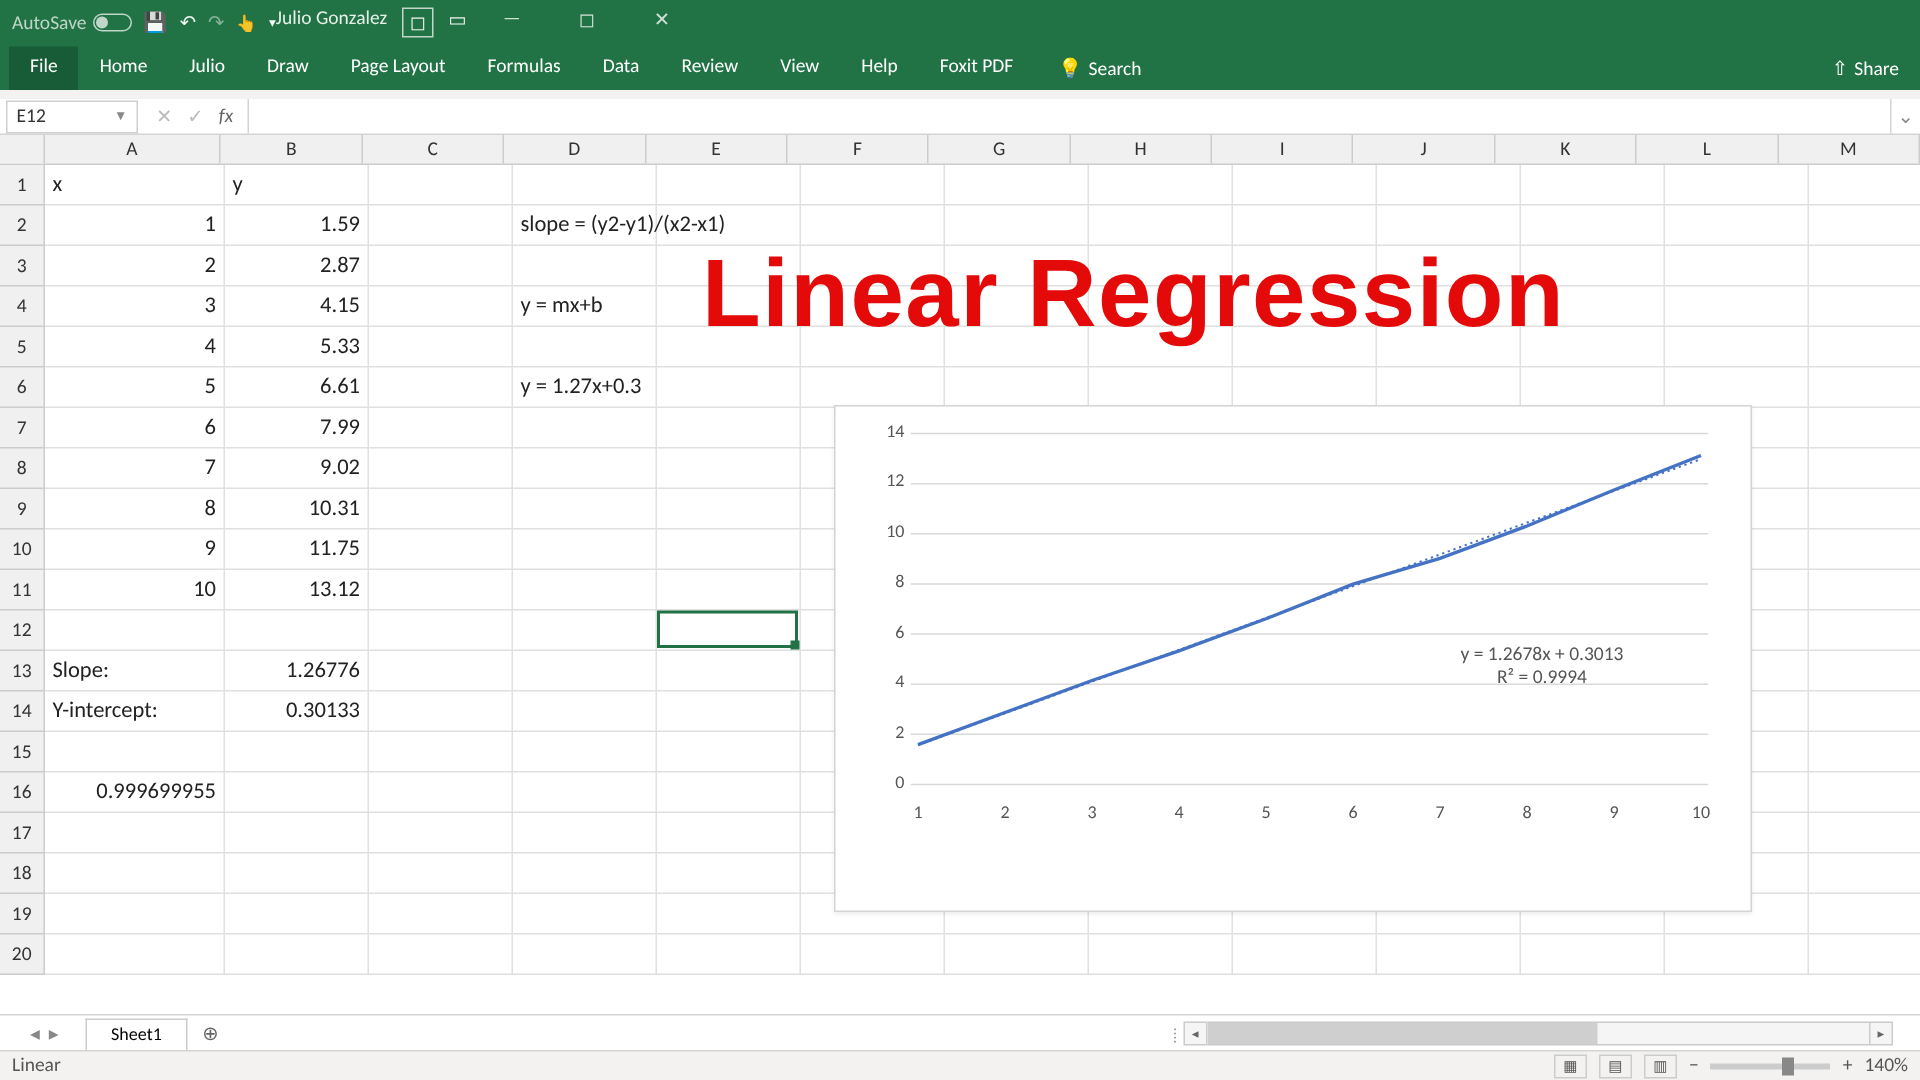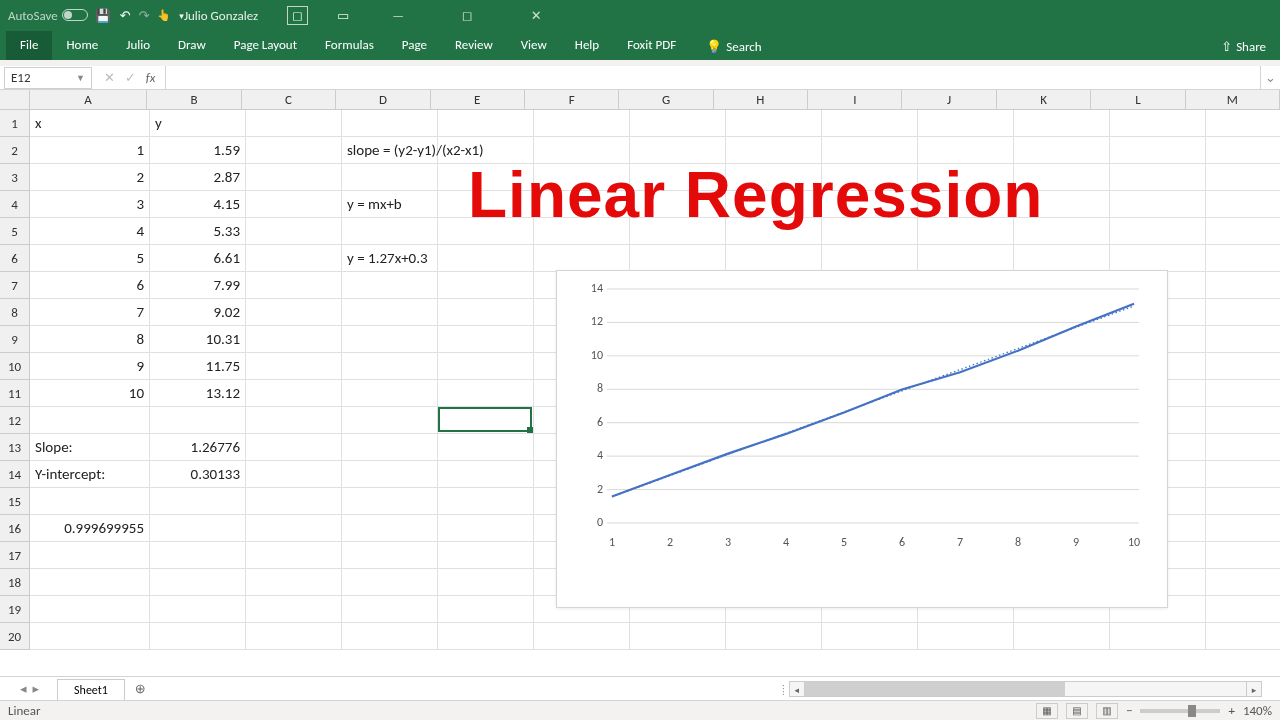--- a/index.html
+++ b/index.html
@@ -4,21 +4,21 @@
 <style>
 *{margin:0;padding:0;box-sizing:border-box;font-family:"Segoe UI",Calibri,Arial,sans-serif;font-size:13px;user-select:none}
 html,body{width:1280px;height:720px;overflow:hidden;background:#fff}
 .titlebar{height:30px;background:#217346;display:flex;align-items:center;color:#fff;font-size:12px}
 .titlebar-left{display:flex;align-items:center;gap:8px;padding-left:8px;flex:0 0 auto}
 .autosave{color:#c0d6c8;display:flex;align-items:center;gap:4px;font-size:11px}
 .autosave-pill{width:26px;height:12px;border:1px solid #c0d6c8;border-radius:6px;position:relative}
 .autosave-pill::after{content:"";position:absolute;width:8px;height:8px;border-radius:50%;background:#c0d6c8;left:1px;top:1px}
 .qat-icon{color:#fff;opacity:.95;font-size:13px}
 .titlebar-center{flex:1;text-align:center;color:#fff;font-size:12px}
-.titlebar-right{display:flex;align-items:center;gap:29px;padding-right:10px;color:#e8f0e9;font-size:12px}
+.titlebar-right{display:flex;align-items:flex-start;gap:10px;padding-right:10px;color:#e8f0e9;font-size:12px}
 .win-btn{width:40px;text-align:center;color:#d0e0d4}
 .ribbon-tabs{height:30px;background:#217346;display:flex;align-items:flex-end;padding-left:6px;gap:0;color:#fff}
 .ribbon-tab{padding:6px 14px 8px;font-size:13px;cursor:pointer}
 .ribbon-tab.file{background:#185c37}
 .tellme{display:flex;align-items:center;gap:4px;margin-left:6px;padding:6px 10px;color:#fff}
 .share{margin-left:auto;padding:6px 14px;color:#fff;display:flex;align-items:center;gap:4px}
 .ribbon-collapse{height:6px;background:#f3f2f1}
 .formula-row{height:24px;background:#fff;display:flex;align-items:center;border-bottom:1px solid #d4d4d4}
 .namebox{width:88px;height:22px;border:1px solid #cfcfcf;margin:0 2px 0 4px;padding:0 6px;display:flex;align-items:center;justify-content:space-between;font-size:12px;color:#333}
 .namebox-dd{color:#888;font-size:9px}
@@ -83,21 +83,21 @@
   </div>
 </div>
 
 <div class="ribbon-tabs">
   <div class="ribbon-tab file">File</div>
   <div class="ribbon-tab">Home</div>
   <div class="ribbon-tab">Julio</div>
   <div class="ribbon-tab">Draw</div>
   <div class="ribbon-tab">Page Layout</div>
   <div class="ribbon-tab">Formulas</div>
-  <div class="ribbon-tab">Page</div>
+  <div class="ribbon-tab">Data</div>
   <div class="ribbon-tab">Review</div>
   <div class="ribbon-tab">View</div>
   <div class="ribbon-tab">Help</div>
   <div class="ribbon-tab">Foxit PDF</div>
   <div class="tellme">
     <span>💡</span>
     <span>Search</span>
   </div>
   <div class="share">
     <span>⇧</span>
@@ -432,20 +432,24 @@
           <line x1="0" y1="206.57142857142858" x2="532" y2="206.57142857142858" stroke="#d9d9d9" stroke-width="1"></line>
           <line x1="0" y1="173.14285714285717" x2="532" y2="173.14285714285717" stroke="#d9d9d9" stroke-width="1"></line>
           <line x1="0" y1="139.71428571428572" x2="532" y2="139.71428571428572" stroke="#d9d9d9" stroke-width="1"></line>
           <line x1="0" y1="106.2857142857143" x2="532" y2="106.2857142857143" stroke="#d9d9d9" stroke-width="1"></line>
           <line x1="0" y1="72.85714285714286" x2="532" y2="72.85714285714286" stroke="#d9d9d9" stroke-width="1"></line>
           <line x1="0" y1="39.428571428571445" x2="532" y2="39.428571428571445" stroke="#d9d9d9" stroke-width="1"></line>
           <line x1="0" y1="6" x2="532" y2="6" stroke="#d9d9d9" stroke-width="1"></line>
           <path d="M5 213.4242857142857 L63 192.03 L121 170.6357142857143 L179 150.91285714285715 L237 129.51857142857142 L295 106.45285714285714 L353 89.23714285714286 L411 67.67571428571429 L469 43.60714285714286 L527 20.708571428571446" fill="none" stroke="#4472C4" stroke-width="2.2"></path>
           <line x1="5" y1="213.77361428571427" x2="527" y2="23.06027142857141" stroke="#4472C4" stroke-width="1.3" stroke-dasharray="1.5 2.5"></line>
         </svg>
+      <div class="chart-eqn" style="right:30px;top:146px;width:170px">
+        <div>y = 1.2678x + 0.3013</div>
+        <div>R² = 0.9994</div>
+      </div>
     <div class="chart-ylab" style="top: 232px;">0</div>
         <div class="chart-ylab" style="top: 198.571px;">2</div>
         <div class="chart-ylab" style="top: 165.143px;">4</div>
         <div class="chart-ylab" style="top: 131.714px;">6</div>
         <div class="chart-ylab" style="top: 98.2857px;">8</div>
         <div class="chart-ylab" style="top: 64.8571px;">10</div>
         <div class="chart-ylab" style="top: 31.4286px;">12</div>
         <div class="chart-ylab" style="top: -2px;">14</div>
         <div class="chart-xlab" style="left: -5px;">1</div>
         <div class="chart-xlab" style="left: 53px;">2</div>

